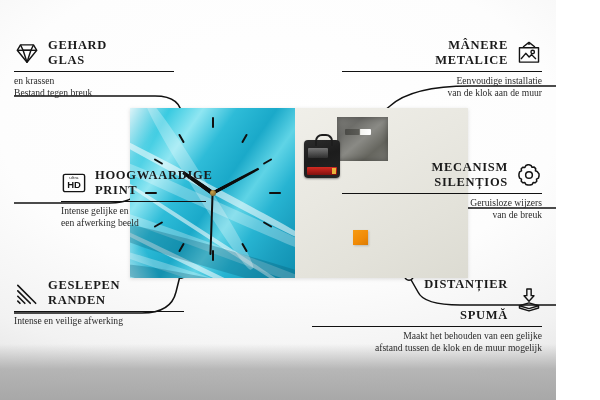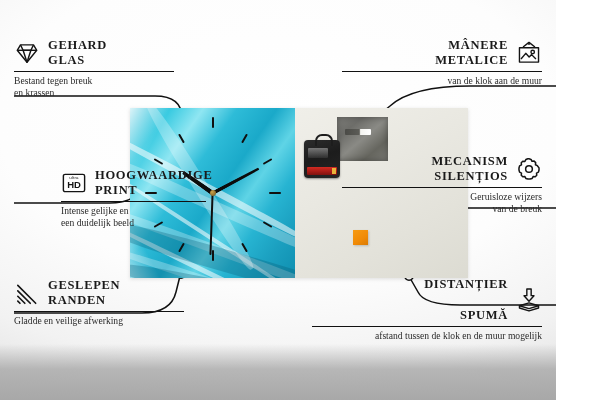--- a/index.html
+++ b/index.html
@@ -178,83 +178,84 @@
           <path d="M3 9.5 12 20.5 21 9.5 18 4.5H6z"></path>
             <path d="M3 9.5h18"></path>
           <path d="M6 4.5 8.4 9.5 12 20.5 15.6 9.5 18 4.5"></path>
             <path d="M8.4 9.5h7.2"></path>
         </svg>
       </span>
       <span class="title" style="white-space:pre-line;">GEHARD
 GLAS</span>
     </div>
     <div class="rule" style="width:160px;"></div>
+    <div class="desc">en krassen</div>
     <div class="desc">Bestand tegen breuk</div>
-    <div class="desc">en krassen</div>
   </div>
 
   <div class="feature f-left" style="left:14px;top:168px;width:185px;margin-left:47px;">
     <div class="head">
       <span class="ico" style="position:relative;">
         <svg viewBox="0 0 24 24" fill="none" stroke="#141414" stroke-width="1.3">
           <rect x="2.2" y="4" width="19.6" height="16" rx="1.6"></rect>
         </svg>
         <span style="position:absolute;left:0;top:5px;width:26px;text-align:center;font-size:4.4px;letter-spacing:.2px;color:#141414;font-family:'Liberation Sans',sans-serif;">ultra</span>
         <span style="position:absolute;left:0;top:9.5px;width:26px;text-align:center;font-size:9.5px;font-weight:700;color:#141414;font-family:'Liberation Sans',sans-serif;">HD</span>
       </span>
       <span style="display:inline-block;">
         <span class="title" style="display:block;">HOOGWAARDIGE</span>
         <span class="title" style="display:block;">PRINT</span>
       </span>
     </div>
     <div class="rule" style="width:145px;"></div>
     <div class="desc">Intense gelijke en</div>
-    <div class="desc">een duidelijk beeld</div>
+    <div class="desc">een afwerking beeld</div>
   </div>
 
   <div class="feature f-left" style="left:14px;top:278px;width:190px;">
     <div class="head">
       <span class="ico">
         <svg viewBox="0 0 24 24" fill="none" stroke="#141414" stroke-width="1.5" stroke-linecap="round">
           <path d="M3.5 5 20 21.5"></path>
             <path d="M3.5 10 15 21.5"></path>
             <path d="M3.5 15 10 21.5"></path>
             <path d="M3.5 19.5 5.5 21.5"></path>
         </svg>
       </span>
       <span style="display:inline-block;">
         <span class="title" style="display:block;">GESLEPEN</span>
         <span class="title" style="display:block;">RANDEN</span>
       </span>
     </div>
     <div class="rule" style="width:170px;"></div>
-    <div class="desc">Gladde en veilige afwerking</div>
+    <div class="desc">Intense en veilige afwerking</div>
   </div>
 
   <div class="feature f-right" style="right:14px;top:38px;width:200px;">
     <div class="head">
       <span style="display:inline-block;">
         <span class="title" style="display:block;">MÂNERE</span>
         <span class="title" style="display:block;">METALICE</span>
       </span>
       <span class="ico">
         <svg viewBox="0 0 24 24" fill="none" stroke="#141414" stroke-width="1.3" stroke-linejoin="round">
           <path d="M6.5 6.5 12 2.2l5.5 4.3"></path>
             <path d="M12 2.2v2.4"></path>
           <rect x="3.2" y="7.2" width="17.6" height="13.2"></rect>
           <path d="M4.6 17.6 9 12.3l3.1 3.3 2.3-2.1 4 4.1"></path>
           <circle cx="15.4" cy="11.1" r="1.6"></circle>
         </svg>
       </span>
     </div>
     <div class="rule" style="width:200px;margin-left:auto;"></div>
+    <div class="desc">Eenvoudige installatie</div>
     <div class="desc">van de klok aan de muur</div>
   </div>
 
-  <div class="feature f-right" style="right:14px;top:154px;width:200px;font-family:Liberation Serif, serif;">
+  <div class="feature f-right" style="right:14px;top:160px;width:200px;font-family:Liberation Serif, serif;">
     <div class="head">
       <span style="display:inline-block;">
         <span class="title" style="display:block;">MECANISM</span>
         <span class="title" style="display:block;">SILENȚIOS</span>
       </span>
       <span class="ico">
         <svg viewBox="0 0 24 24" fill="none" stroke="#141414" stroke-width="1.4" stroke-linejoin="round">
           <path d="M12 2.6l1.9.55.9 1.75 1.95-.2 1.4 1.4-.2 1.95 1.75.9L21.25 11v2l-.55 1.9-1.75.9.2 1.95-1.4 1.4-1.95-.2-.9 1.75-1.9.55h-2l-1.9-.55-.9-1.75-1.95.2-1.4-1.4.2-1.95-1.75-.9L2.75 13v-2l.55-1.9 1.75-.9-.2-1.95 1.4-1.4 1.95.2.9-1.75L11 2.6z"></path>
           <circle cx="12" cy="12" r="3.1"></circle>
         </svg>
@@ -273,16 +274,17 @@
       </span>
       <span class="ico">
         <svg viewBox="0 0 24 24" fill="none" stroke="#141414" stroke-width="1.3" stroke-linejoin="round">
           <path d="M10 1.8h4v6.2h2.6L12 13.2 7.4 8h2.6z"></path>
           <path d="M12 14.6 3.2 17.3 12 20l8.8-2.7z"></path>
           <path d="M3.2 17.3v2.1L12 22.1l8.8-2.7v-2.1"></path>
         </svg>
       </span>
     </div>
     <div class="rule" style="width:230px;margin-left:auto;"></div>
+    <div class="desc">Maakt het behouden van een gelijke</div>
     <div class="desc">afstand tussen de klok en de muur mogelijk</div>
   </div>
 
 </div>
 
 </body></html>

